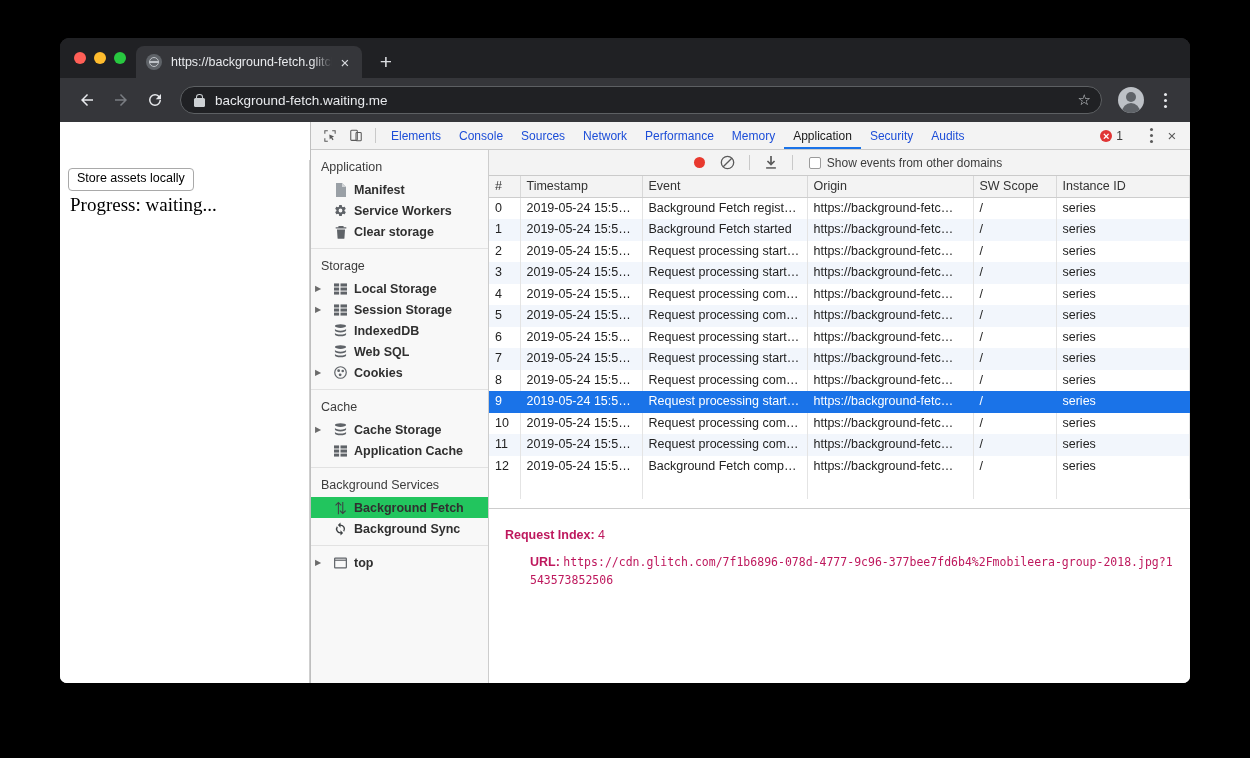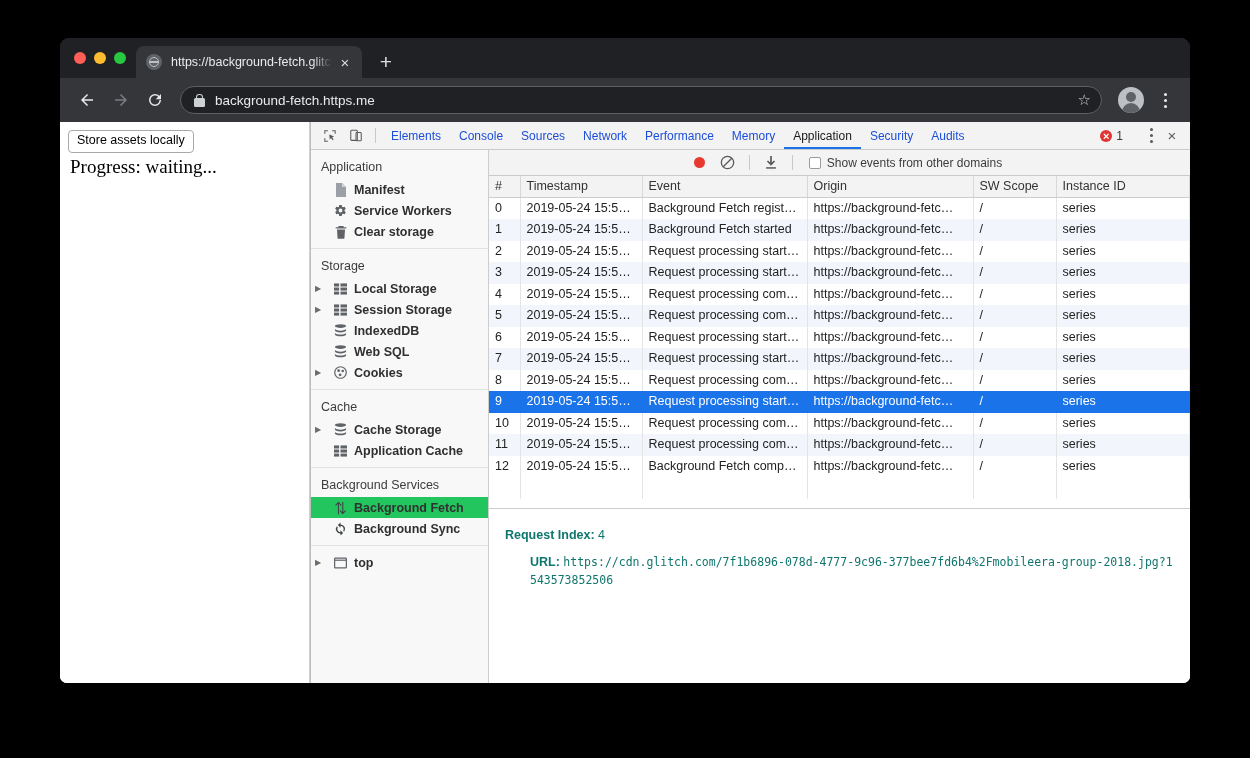--- a/index.html
+++ b/index.html
@@ -179,20 +179,21 @@
     background: #fff;
   }
 
   
   #page-content {
     width: 250px;
     flex: 0 0 250px;
     background: #fff;
     padding: 8px 0 8px 8px;
     border-right: 1px solid #cfcfcf;
+    margin-top: 38px;
   }
   #store-assets-button {
     display: inline-block;
     font-family: "Liberation Sans", sans-serif;
     font-size: 12.5px;
     color: #000;
     background: #fff;
     border: 1px solid #a9a9a9;
     border-radius: 4px;
     padding: 2px 8px 3px;
@@ -387,21 +388,21 @@
   .col-or { width: 166px; }
   .col-sw { width: 83px; }
   .col-id { width: auto; }
   .filler-row td { height: 40px; background: #fff !important; }
 
   
   #detail-pane {
     flex: 1 1 auto;
     padding: 13px 16px;
     font-size: 12.5px;
-    color: #0f766e;
+    color: #be185d;
     overflow: hidden;
   }
   .detail-line { margin-bottom: 9px; line-height: 1.45; }
   .detail-key { font-weight: bold; }
   .mono { font-family: "DejaVu Sans Mono", "Liberation Mono", monospace; font-size: 11.5px; }
   .detail-url { word-break: break-all; margin-left: 25px; }
 
   #resize-handle {
     height: 4px;
     background: transparent;
@@ -437,21 +438,21 @@
           <path d="M4 11h12.2l-5.6-5.6L12 4l8 8-8 8-1.4-1.4 5.6-5.6H4z" fill="currentColor"></path>
         </svg>
     </div>
     <div class="nav-btn">
       <svg width="18" height="18" viewBox="0 0 24 24" aria-hidden="true">
           <path d="M17.65 6.35A7.95 7.95 0 0012 4a8 8 0 108 8h-2a6 6 0 11-6-6c1.66 0 3.14.69 4.22 1.78L13 11h7V4l-2.35 2.35z" fill="currentColor"></path>
         </svg>
     </div>
     <div id="omnibox">
       <span class="lock-icon"></span>
-      <span id="omnibox-url">background-fetch.https.me</span>
+      <span id="omnibox-url">background-fetch.waiting.me</span>
       <span class="star-icon">☆</span>
     </div>
     <div class="avatar-btn"></div>
     <div class="kebab">
         <i></i>
         <i></i>
         <i></i>
       </div>
   </div>
 

